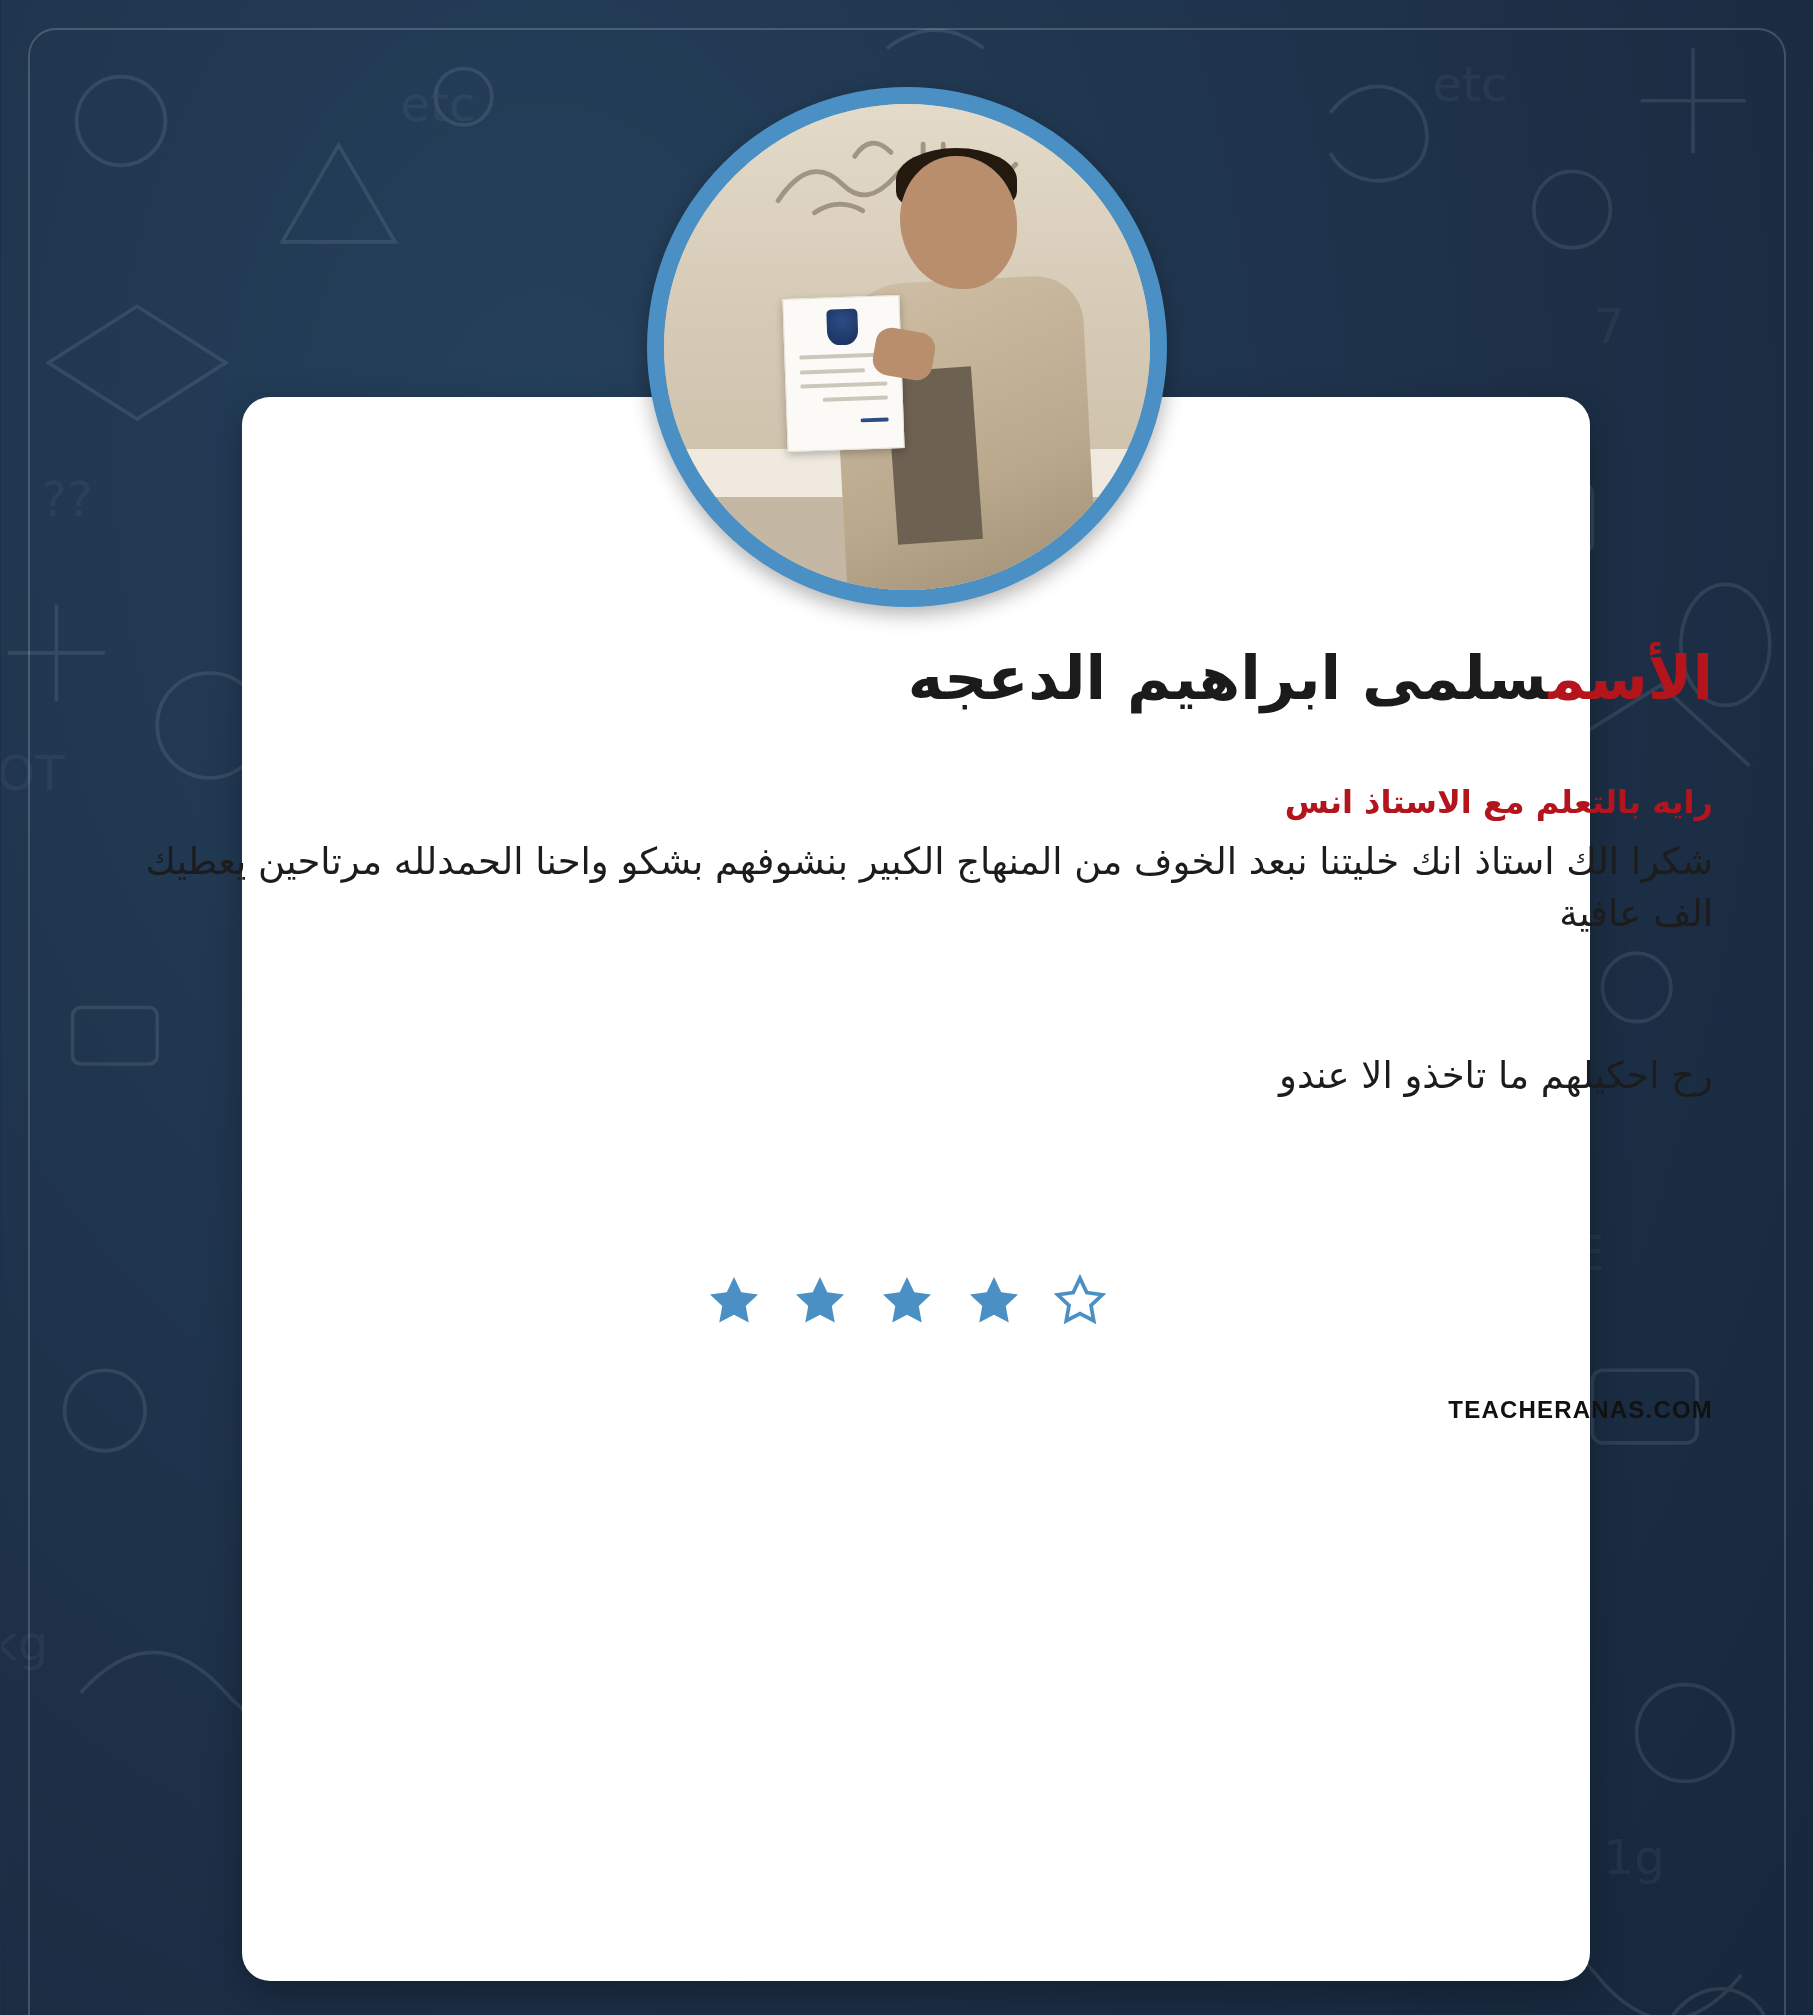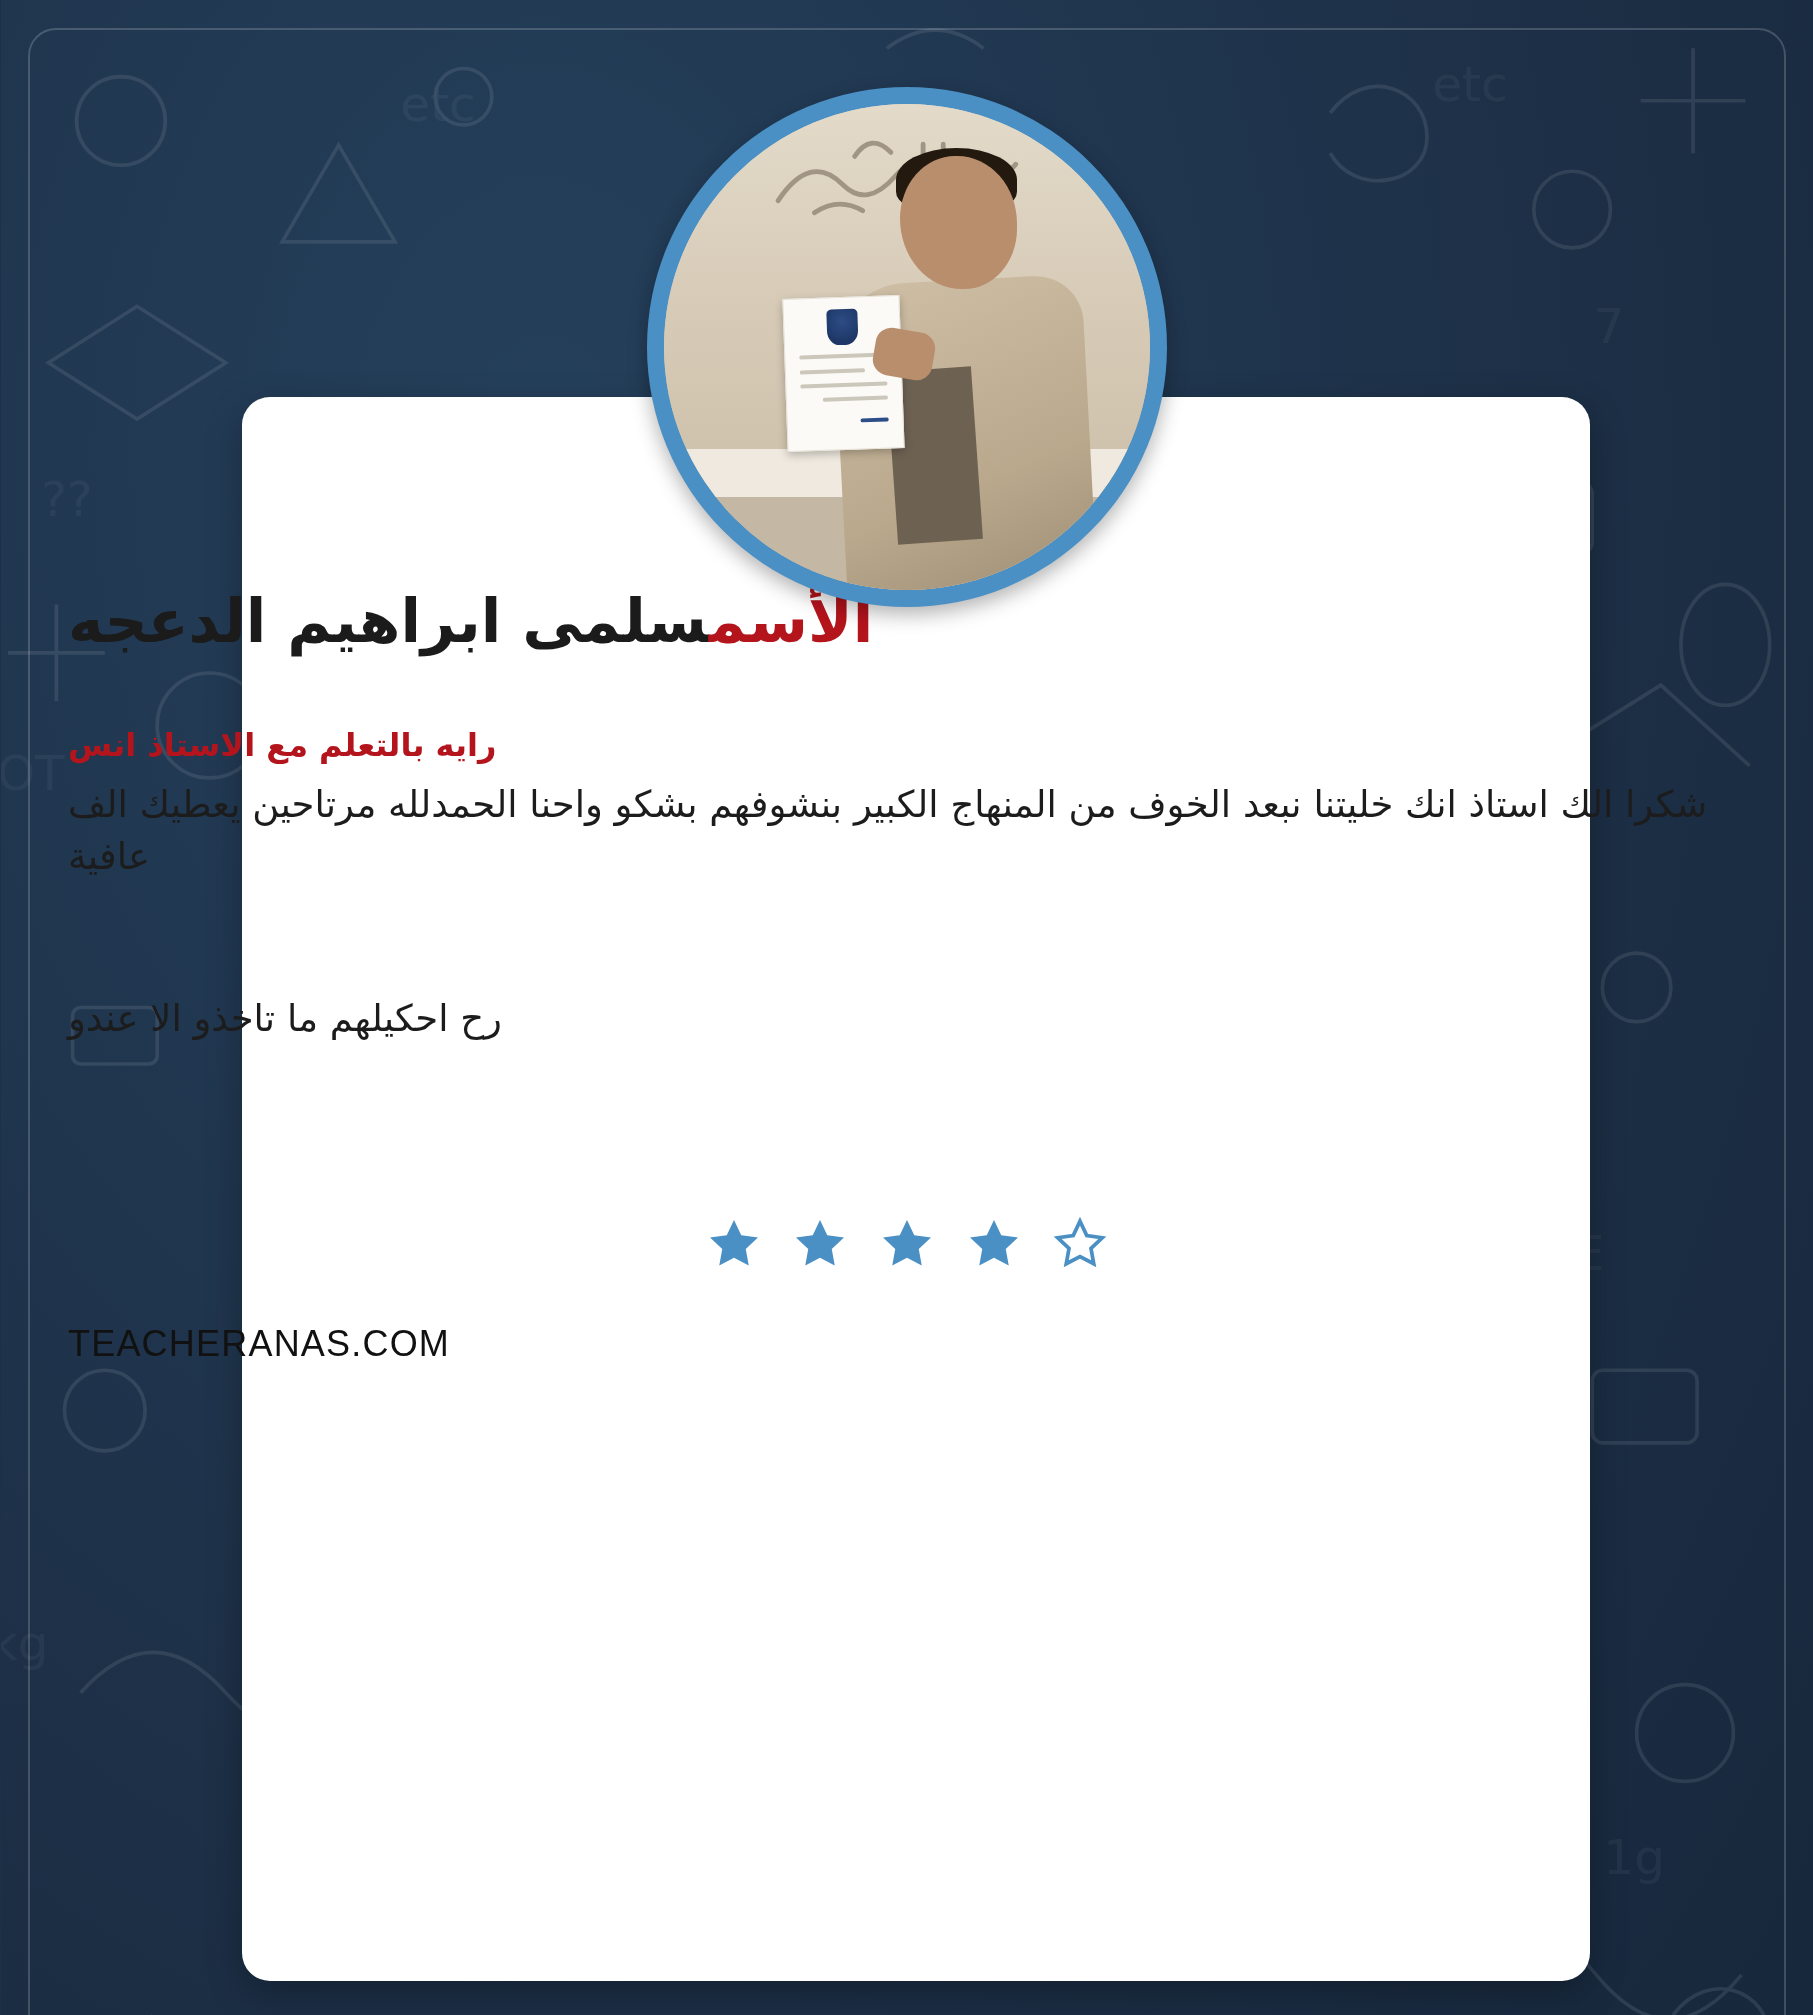--- a/index.html
+++ b/index.html
@@ -167,23 +167,23 @@
     height: 48px;
     background: #b98e6d;
     border-radius: 16px;
     transform: rotate(10deg);
   }
 
   
   .content {
     position: absolute;
     left: 0; right: 0;
-    top: 584px;
-    padding: 0 68px;
-    text-align: left;
+    top: 641px;
+    padding: 0 101px;
+    text-align: right;
   }
 
   .name-line {
     direction: rtl;
     font-size: 60px;
     font-weight: 700;
     color: #1b1b1b;
     line-height: 1.25;
     white-space: nowrap;
   }
@@ -216,23 +216,23 @@
     display: flex;
     justify-content: center;
     align-items: center;
     gap: 26.6px;
     direction: ltr;
   }
   .star { width: 60px; height: 60px; display: block; }
 
   
   .site {
-    margin-top: 49px;
-    font-size: 36px;
-    font-weight: 400;
+    margin-top: 65px;
+    font-size: 24px;
+    font-weight: 700;
     letter-spacing: 1.2px;
     color: #111111;
     direction: ltr;
     font-family: "Liberation Sans", sans-serif;
   }
 </style>
 </head>
 <body>
 
 <div class="poster">

